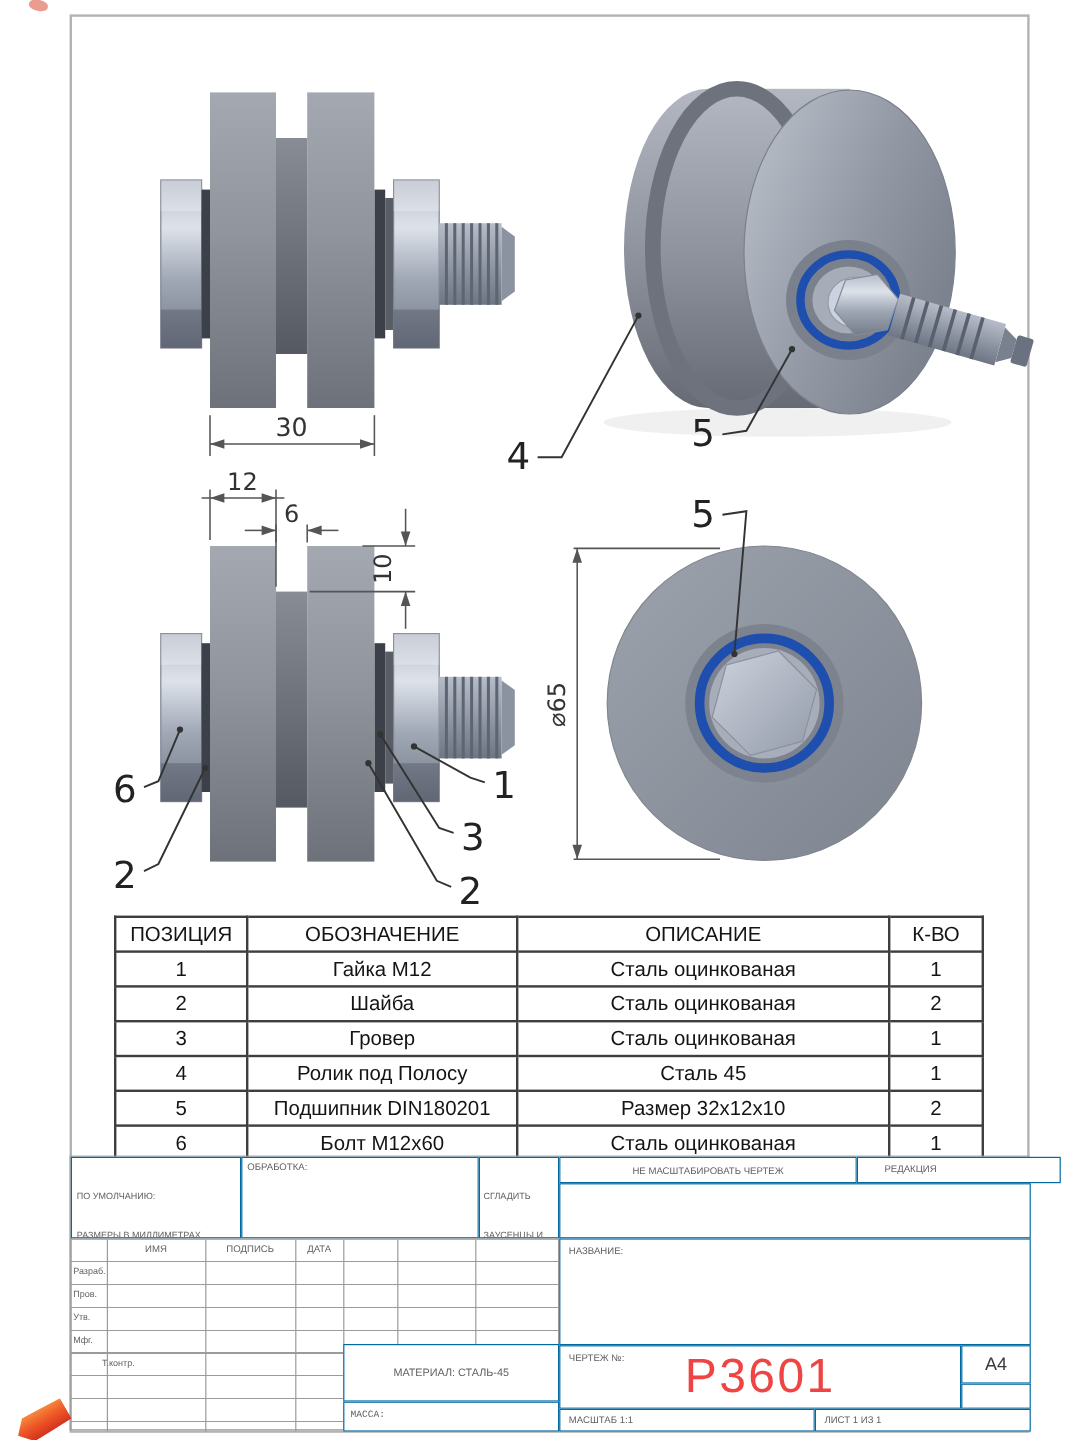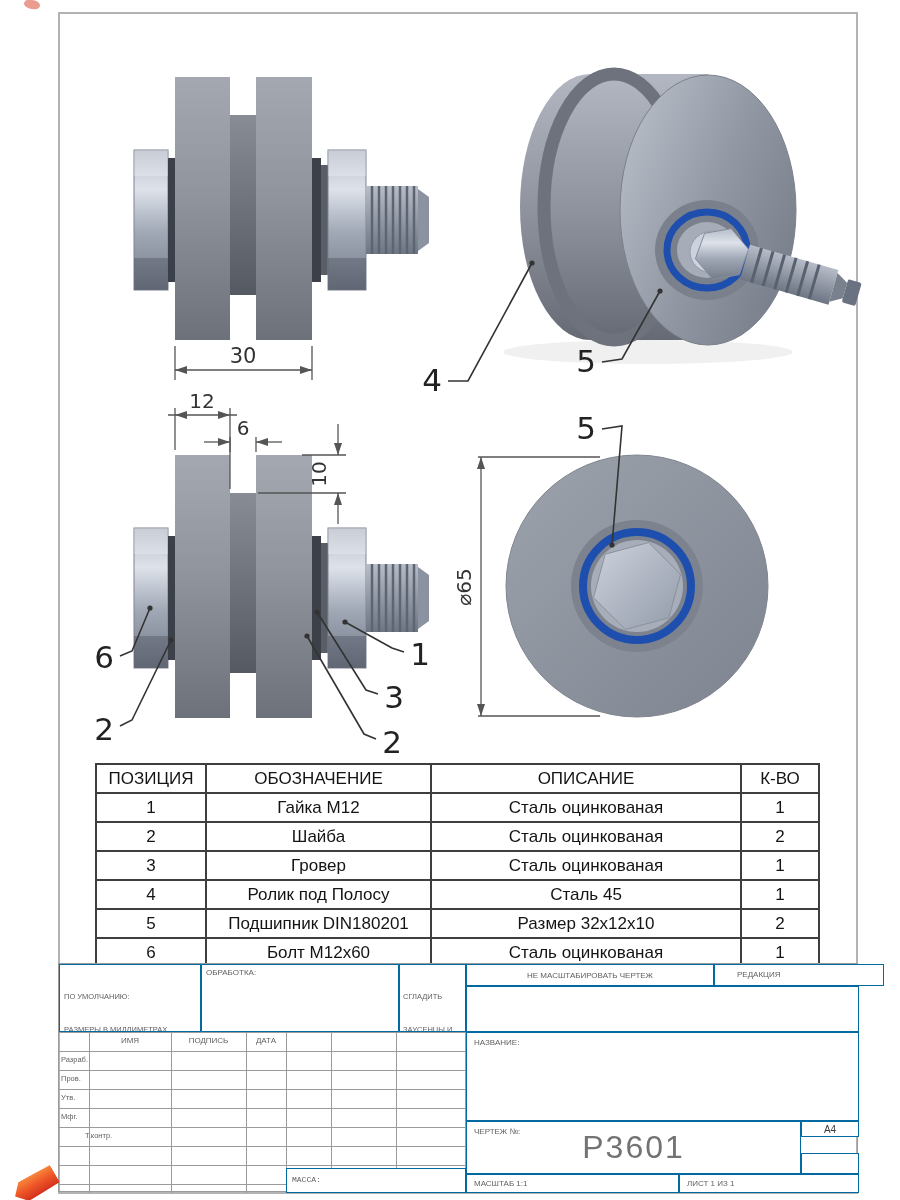--- a/index.html
+++ b/index.html
@@ -368,34 +368,37 @@
       <div class="colhdr" style="left:30px;width:82px;">ИМЯ</div>
       <div class="colhdr" style="left:112px;width:75px;">ПОДПИСЬ</div>
       <div class="colhdr" style="left:187px;width:40px;">ДАТА</div>
       <div class="rowlbl" style="top:22px;">Разраб.</div>
       <div class="rowlbl" style="top:41px;">Пров.</div>
       <div class="rowlbl" style="top:60px;">Утв.</div>
       <div class="rowlbl" style="top:79px;">Мфг.</div>
       <div class="rowlbl" style="top:98px;margin-left:24px;">Т.контр.</div>
     </div>
 
+    <div class="cell ctr" style="left:227px;top:156px;width:180px;height:48px;font-size:9px;">
+      <span>МАТЕРИАЛ: СТАЛЬ-45</span>
+    </div>
     <div class="cell" style="left:227px;top:204px;width:180px;height:25px;padding:6px 0 0 5px;font-family:Liberation Mono, monospace;">
       <span>МАССА:</span>
     </div>
 
     <div class="cell" style="left:407px;top:68px;width:393px;height:89px;padding:5px 0 0 7px;">
       <span>НАЗВАНИЕ:</span>
     </div>
 
     <div class="cell" style="left:407px;top:157px;width:335px;height:53px;">
       <div style="position:absolute;left:7px;top:5px;font-size:8px;">ЧЕРТЕЖ №:</div>
       <div style="position:absolute;left:0;top:0;width:100%;height:100%;display:flex;align-items:center;justify-content:center;
-                  font-size:32px;color:#737373;letter-spacing:2px;">Р3601</div>
-    </div>
-    <div class="cell ctr" style="left:742px;top:157px;width:58px;height:16px;font-size:10px;color:#3b3b3b;">А4</div>
+                  font-size:40px;color:#ef4444;letter-spacing:2px;">Р3601</div>
+    </div>
+    <div class="cell ctr" style="left:742px;top:157px;width:58px;height:32px;font-size:15px;color:#3b3b3b;">А4</div>
     <div class="cell" style="left:742px;top:189px;width:58px;height:21px;"></div>
 
     <div class="cell" style="left:407px;top:210px;width:213px;height:19px;padding:4px 0 0 7px;">
       <span>МАСШТАБ 1:1</span>
     </div>
     <div class="cell" style="left:620px;top:210px;width:180px;height:19px;padding:4px 0 0 7px;">
       <span>ЛИСТ 1 ИЗ 1</span>
     </div>
   </div>
 

